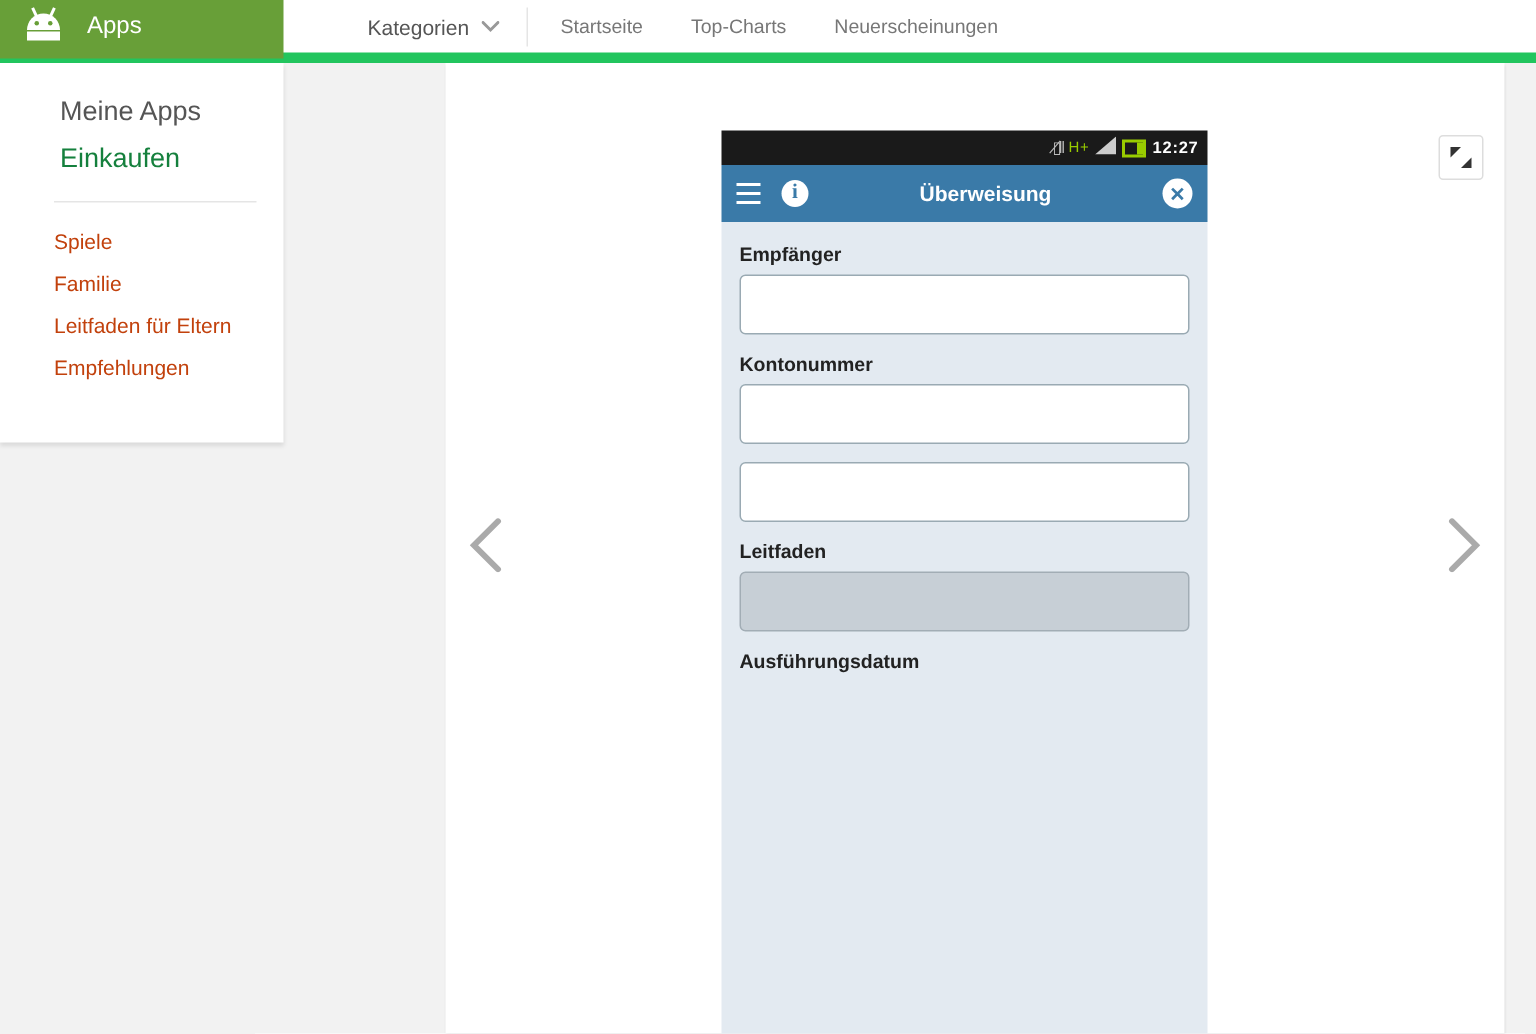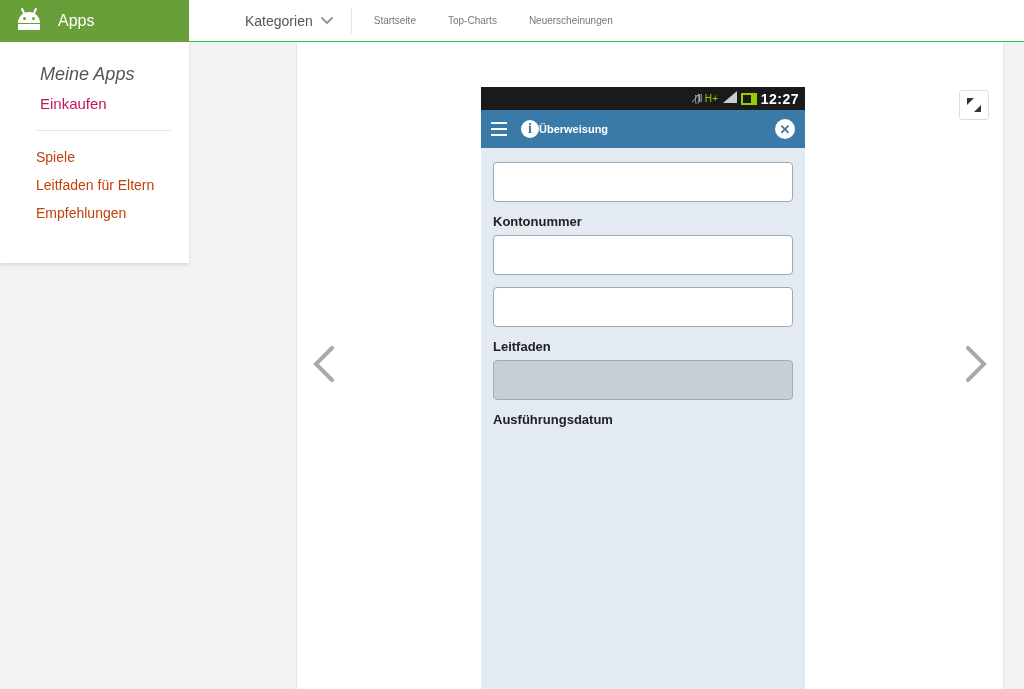--- a/index.html
+++ b/index.html
@@ -1,71 +1,71 @@
 <!DOCTYPE html>
 <html><head>
 <meta charset="utf-8">
 <style>
   * { box-sizing: border-box; margin: 0; padding: 0; font-family: Arial, Helvetica, sans-serif; }
   body { background: #f2f2f2; width: 1024px; height: 689px; overflow: hidden; position: relative; }
 
   
-  .header { position: absolute; top: 0; left: 0; right: 0; height: 42px; background: #fff; display: flex; align-items: center; z-index: 3; border-bottom: 1px solid #22c55e; }
+  .header { position: absolute; top: 0; left: 0; right: 0; height: 42px; background: #fff; display: flex; align-items: center; z-index: 3; border-bottom: 7px solid #22c55e; }
   .header-brand { background: #689f38; height: 42px; width: 189px; display: flex; align-items: center; padding-left: 18px; color: #fff; font-size: 16px; }
   .android-icon { width: 22px; height: 18px; margin-right: 18px; position: relative; }
   .android-icon .head { width: 22px; height: 11px; border-top-left-radius: 11px; border-top-right-radius: 11px; background: #fff; position: absolute; top: 0; }
   .android-icon .head:before, .android-icon .head:after { content:''; position:absolute; width:3px; height:3px; background:#689f38; border-radius:50%; top:5px; }
   .android-icon .head:before { left:5px; }
   .android-icon .head:after  { right:5px; }
   .android-icon .ant { position:absolute; width:2px; height:6px; background:#fff; top:-4px; }
   .android-icon .ant.l { left:4px; transform:rotate(-25deg); }
   .android-icon .ant.r { right:4px; transform:rotate(25deg); }
   .android-icon .body { width:22px; height:6px; background:#fff; position:absolute; top:12px; }
 
   .nav-area { display: flex; align-items: center; height: 54px; }
   .categories { color: #555; font-size: 14px; display: flex; align-items: center; padding: 0 18px 0 56px; height: 100%; cursor: pointer; }
   .categories .chev { margin-left: 8px; }
   .vdiv { width: 1px; height: 26px; background: #e5e5e5; margin: 0 6px 0 0; }
-  .nav-link { color: #777; font-size: 10px; padding: 0 16px; cursor: pointer; }
+  .nav-link { color: #777; font-size: 13px; padding: 0 16px; cursor: pointer; }
 
   
   .sidebar { position: absolute; top: 42px; left: 0; width: 189px; background: #fff; z-index: 2; box-shadow: 0 2px 3px rgba(0,0,0,.1); padding: 18px 0 36px 0; }
   .sidebar .item { padding: 6px 0 6px 36px; font-size: 14px; color: #c2410c; cursor: pointer; }
-  .sidebar .title { padding: 4px 0 6px 40px; font-size: 18px; color: #555; font-style: italic; }
-  .sidebar .active { padding: 4px 16px 6px 40px; font-size: 15px; color: #be185d; cursor: pointer; }
+  .sidebar .title { padding: 4px 0 6px 40px; font-size: 18px; color: #555; }
+  .sidebar .active { padding: 4px 16px 6px 40px; font-size: 18px; color: #15803d; cursor: pointer; }
   .sidebar hr { margin: 12px 18px 12px 36px; border: none; border-top: 1px solid #e5e5e5; }
 
   .page-back { position: absolute; left: 0; top: 170px; width: 14px; height: 22px; cursor: pointer; z-index: 1; }
 
   
   .card { position: absolute; top: 42px; left: 297px; right: 21px; bottom: 0; background: #fff; box-shadow: 0 1px 2px rgba(0,0,0,.15); }
 
   .gal-prev, .gal-next { position: absolute; top: 50%; transform: translateY(-50%); cursor: pointer; color: #999; }
   .gal-prev { left: 16px; }
   .gal-next { right: 16px; }
 
   .shrink-btn { position: absolute; top: 48px; right: 14px; width: 30px; height: 30px; border: 1px solid #ddd; border-radius: 3px; background: #fff; cursor: pointer; display:flex; align-items:center; justify-content:center; }
   .shrink-ico { width:14px; height:14px; position:relative; }
   .shrink-ico:before,.shrink-ico:after{content:'';position:absolute;width:0;height:0;}
   .shrink-ico:before{top:0;left:0;border-top:7px solid #333;border-right:7px solid transparent;}
   .shrink-ico:after {bottom:0;right:0;border-bottom:7px solid #333;border-left:7px solid transparent;}
 
   
   .phone { position: absolute; top: 45px; left: 184px; width: 324px; }
   .statusbar { height: 23px; background: #1a1a1a; display: flex; align-items: center; justify-content: flex-end; color: #ccc; font-size: 12px; padding: 0 6px; letter-spacing:.5px; gap:4px;}
-  .statusbar .clock { color:#fff; font-weight:bold; font-size:14px; }
+  .statusbar .clock { color:#fff; font-weight:bold; font-size:11px; }
   .batt { width: 16px; height: 12px; border: 2px solid #9c0; display:inline-block; position:relative; }
   .batt:before { content:''; position:absolute; left:8px; top:0; bottom:0; right:0; background:#9c0; }
 
   .appbar { height: 38px; background: #3a7aa8; display: flex; align-items: center; color: #fff; }
   .appbar-left { display:flex; align-items:center; padding-left:10px; gap:14px; }
   .appbar .hamb { display:flex; flex-direction:column; gap:4px; cursor:pointer; }
   .appbar .hamb span { width:16px; height:2px; background:#fff; display:block; }
   .appbar .info { width:18px; height:18px; border-radius:50%; background:#fff; color:#3a7aa8; font-weight:bold; display:flex; align-items:center; justify-content:center; font-family:serif; font-size:14px; cursor:pointer;}
-  .appbar .title { flex:1; font-size:11px; font-weight:bold; }
+  .appbar .title { flex:1; text-align:center; font-size:14px; font-weight:bold; }
   .appbar .close { width:20px; height:20px; border-radius:50%; background:#fff; color:#3a7aa8; font-weight:bold; display:flex; align-items:center; justify-content:center; margin-right:10px; cursor:pointer; font-size:13px;}
 
   .appbody { background:#e3eaf1; padding: 14px 12px; height: 560px; overflow:hidden; }
   .fld { margin-bottom: 12px; }
   .fld-label { font-size: 13px; font-weight: bold; color: #222; margin-bottom: 6px; }
   .txt { width:100%; height: 40px; background:#fff; border:1px solid #9aaab3; border-radius:4px; padding: 0 8px; }
   .txt.disabled { background:#c7cfd6; border-color:#a2adb5; }
   .amount-row { display:flex; align-items:center; }
   .amount-row .txt.euro { width: 148px; }
   .amount-row .sep { margin: 0 6px; font-size: 18px; font-weight:bold; color:#222; }
@@ -101,20 +101,21 @@
     <div class="nav-link">Top-Charts</div>
     <div class="nav-link">Neuerscheinungen</div>
   </div>
 </div>
 
 <div class="sidebar">
   <div class="title">Meine Apps</div>
   <div class="active">Einkaufen</div>
   <hr>
   <div class="item">Spiele</div>
+  <div class="item">Familie</div>
   <div class="item">Leitfaden für Eltern</div>
   <div class="item">Empfehlungen</div>
 </div>
 
 <div class="page-back">
   <svg width="14" height="22">
       <path d="M12 1 L2 11 L12 21" stroke="#999" stroke-width="2.5" fill="none" stroke-linecap="round"></path>
     </svg>
 </div>
 
@@ -156,20 +157,21 @@
             <span></span>
           </div>
         <div class="info">i</div>
       </div>
       <div class="title">Überweisung</div>
       <div class="close">✕</div>
     </div>
 
     <div class="appbody">
       <div class="fld">
+        <div class="fld-label">Empfänger</div>
         <input class="txt" style="">
       </div>
       <div class="fld">
         <div class="fld-label">Kontonummer</div>
         <input class="txt" style="">
       </div>
       <div class="fld">
         <input class="txt" style="">
       </div>
       <div class="fld">

